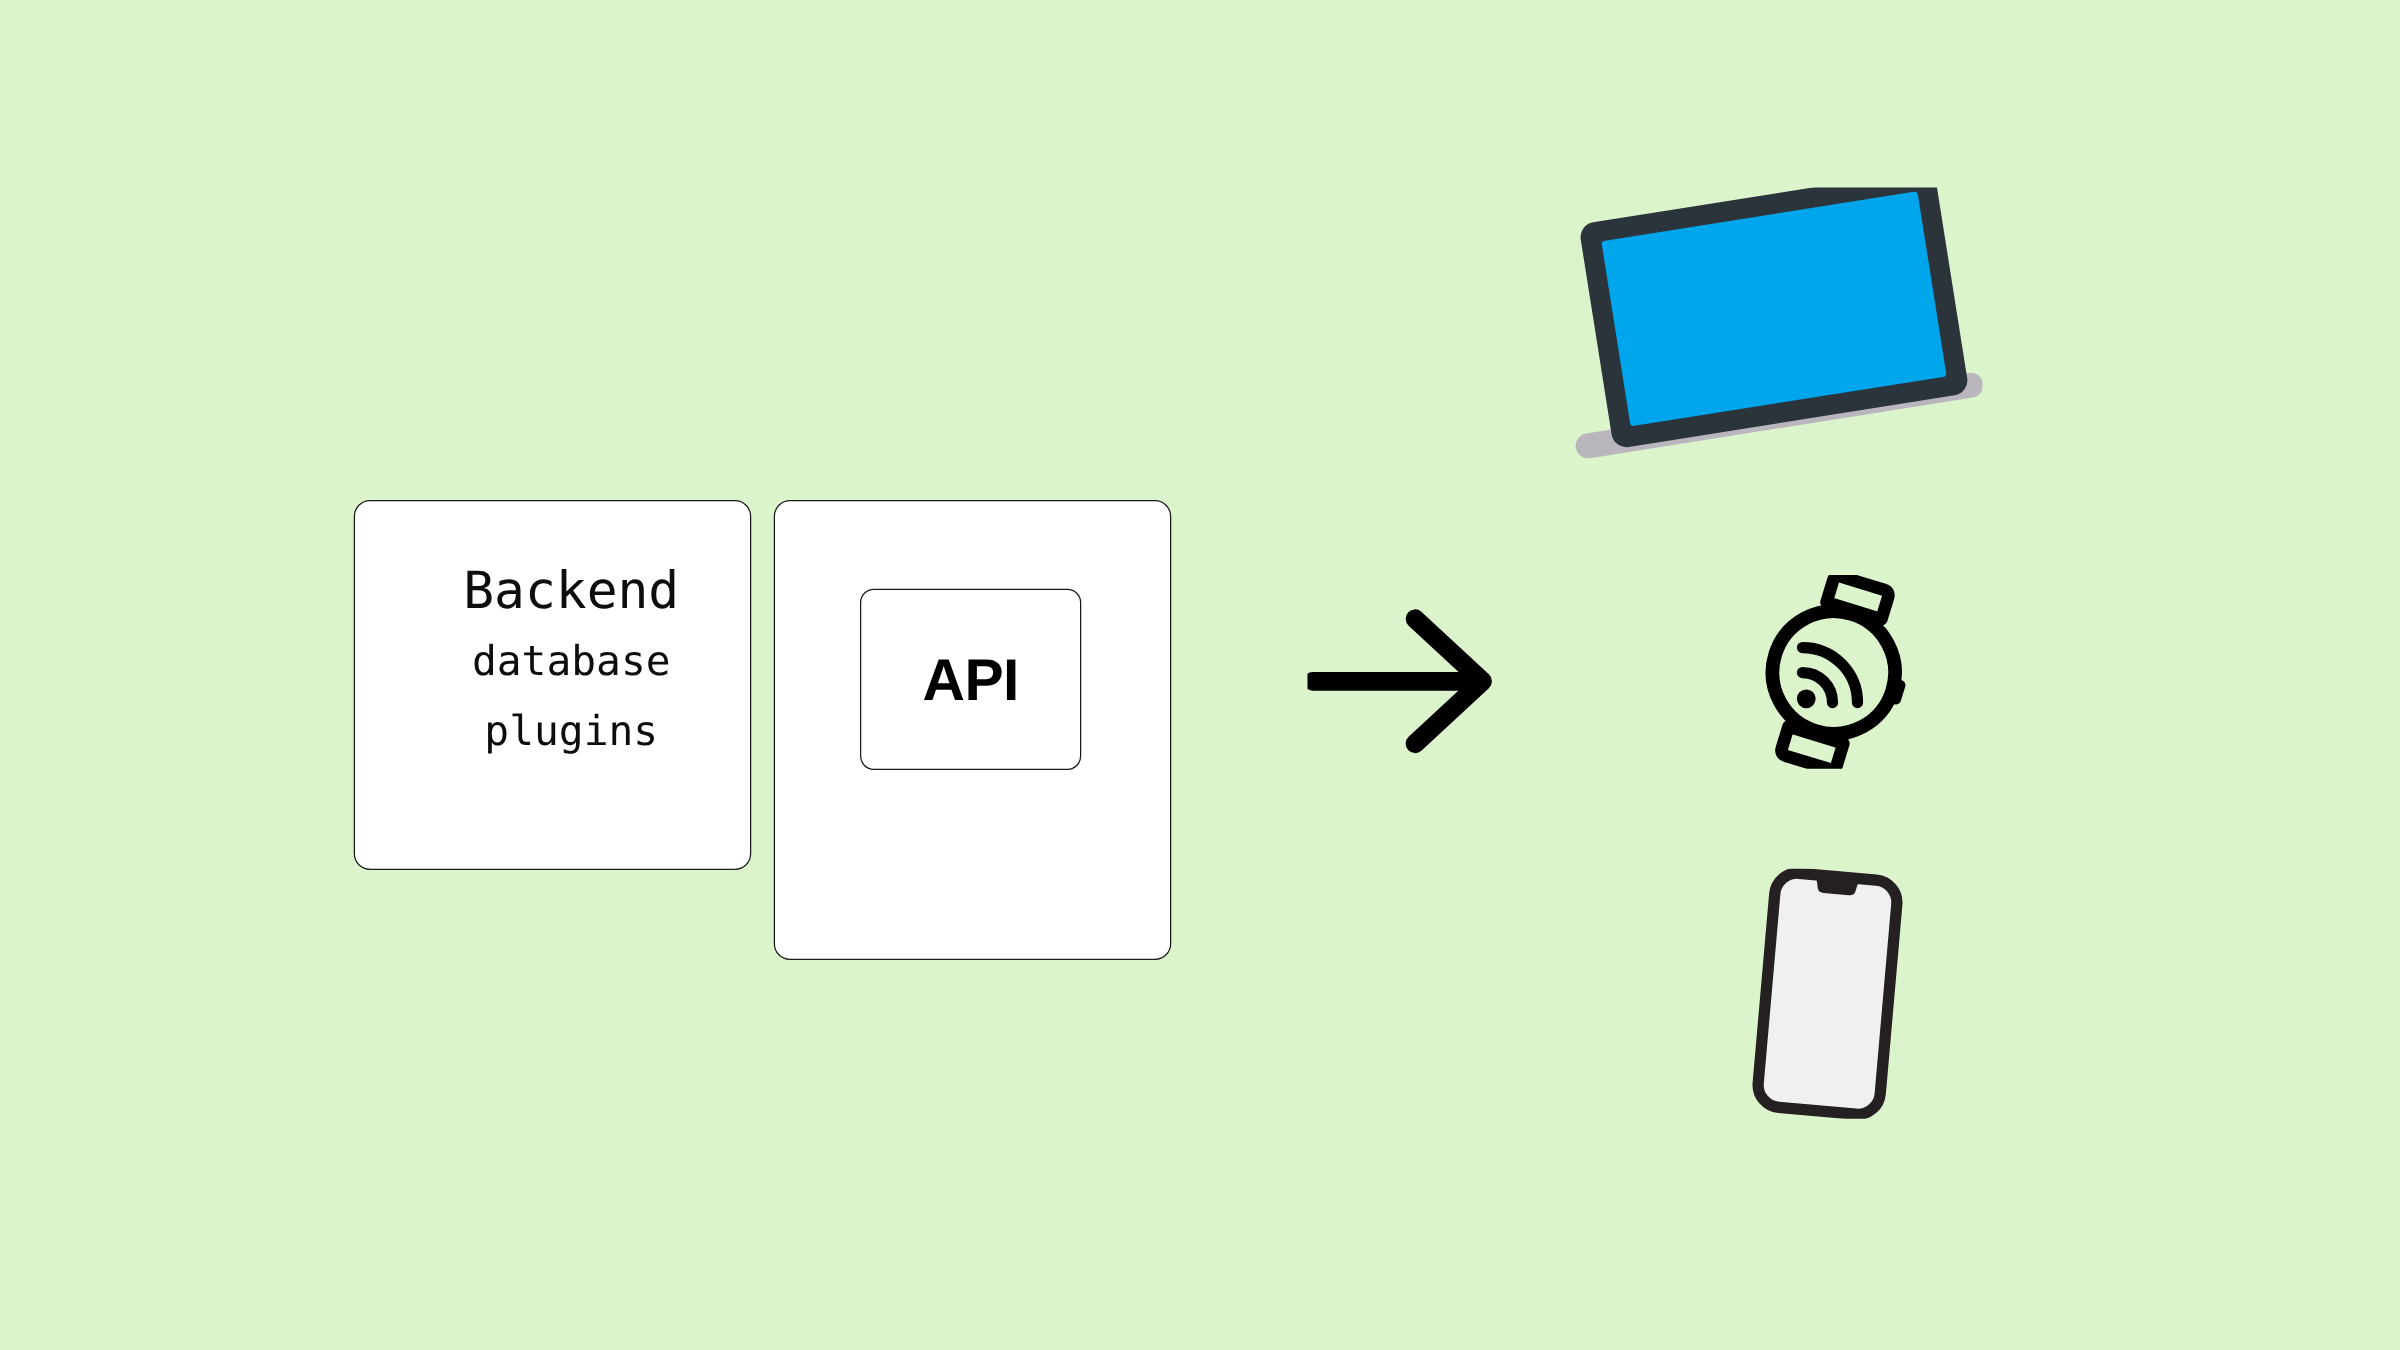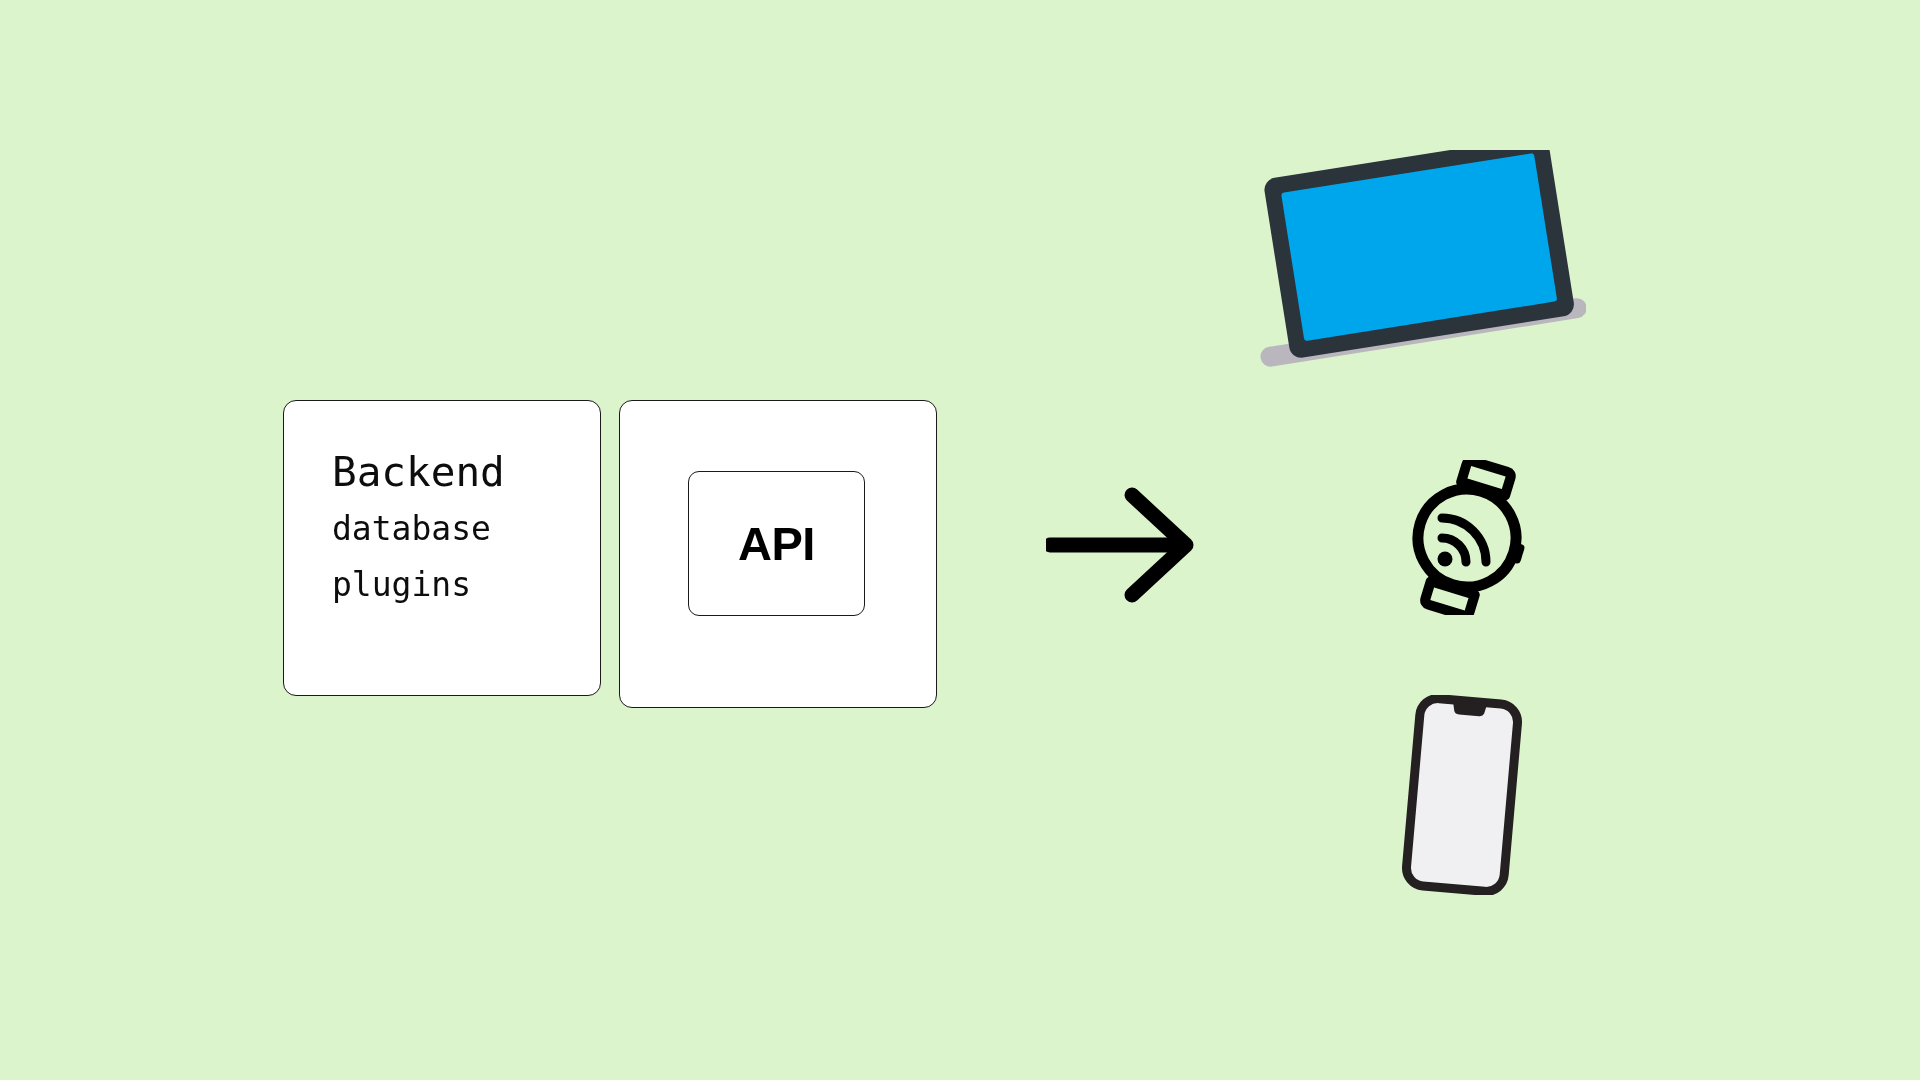--- a/index.html
+++ b/index.html
@@ -29,20 +29,21 @@
     border: 1.5px solid #1a1a1a;
     border-radius: 13px;
     box-sizing: border-box;
   }
 
   #backend-card {
     left: 283px;
     top: 400px;
     width: 318px;
     height: 296px;
+    text-align: center;
   }
 
   #backend-text {
     position: absolute;
     left: 48px;
     top: 42px;
     width: 250px;
   }
 
   .backend-title {
@@ -60,21 +61,21 @@
     line-height: 56px;
     color: #0d0d0d;
     white-space: nowrap;
   }
 
   
   #api-card {
     left: 619px;
     top: 400px;
     width: 318px;
-    height: 308px;
+    height: 368px;
   }
 
   #api-inner {
     position: absolute;
     left: 68px;
     top: 70px;
     width: 177px;
     height: 145px;
     background: #ffffff;
     border: 1.5px solid #1a1a1a;

